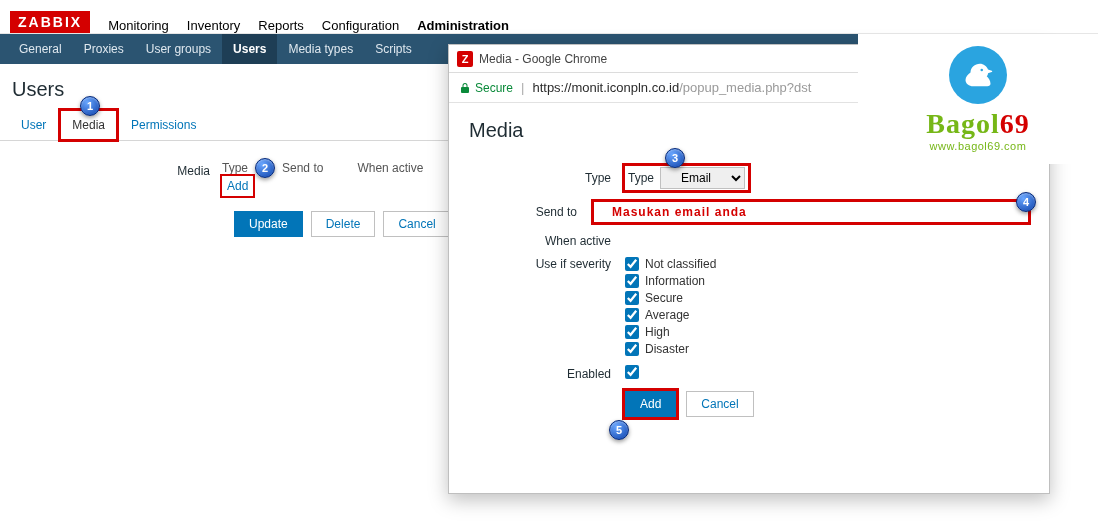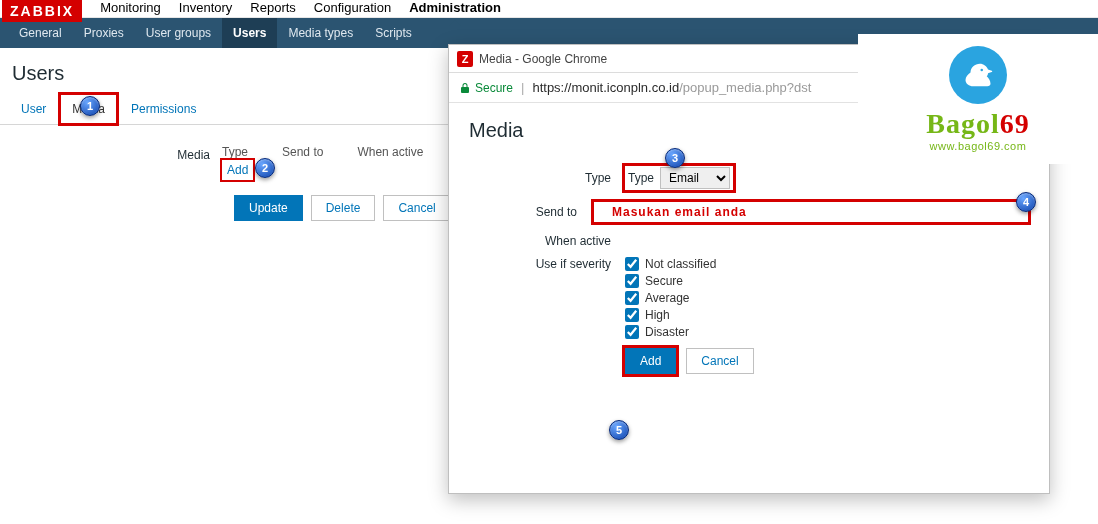--- a/index.html
+++ b/index.html
@@ -1,19 +1,19 @@
 <!DOCTYPE html>
 <html><head>
 <meta charset="utf-8">
 <style>
   * { box-sizing: border-box; margin: 0; padding: 0; }
   body { font-family: Arial, Helvetica, sans-serif; font-size: 12px; color: #1f2c33; background: #fff; width: 1098px; height: 524px; overflow: hidden; position: relative; }
 
   
-  .topnav { height: 18px; background: #fff; border-bottom: 1px solid #e6e6e6; display: flex; align-items: flex-start; padding: 0 2px; gap: 18px; }
+  .topnav { height: 34px; background: #fff; border-bottom: 1px solid #e6e6e6; display: flex; align-items: flex-end; padding: 0 10px; gap: 18px; }
   .logo { background: #d40000; color: #fff; font-weight: bold; letter-spacing: 2px; padding: 3px 8px; font-size: 14px; }
   .navlink { font-size: 13px; color: #000000; cursor: pointer; }
   .navlink.active { color: #000; font-weight: bold; position: relative; }
   .navlink.active::after { content: ''; position: absolute; left: 50%; transform: translateX(-50%); bottom: -11px; border: 6px solid transparent; border-bottom-color: #2b5471; }
 
   
   .subnav { height: 30px; background: #2b5471; display: flex; align-items: stretch; padding: 0 8px; gap: 0; color: #fff; font-size: 12px; }
   .sublink { padding: 0 11px; display: flex; align-items: center; cursor: pointer; color: #dfe8ef; }
   .sublink.active { background: #1e3e55; color: #fff; font-weight: bold; }
 
@@ -45,21 +45,21 @@
   .popup-addr { height: 30px; border-bottom: 1px solid #e2e2e2; display: flex; align-items: center; padding: 0 10px; gap: 8px; font-size: 13px; color: #6b6b6b; }
   .secure { color: #0a8a3a; display: flex; align-items: center; gap: 4px; font-size: 12px; }
   .url-host { color: #2b2b2b; }
   .url-path { color: #9a9a9a; }
   .popup-body { padding: 10px 18px 0 18px; }
   .popup-h { font-size: 20px; color: #1f2c33; margin: 6px 0 24px 2px; }
 
   .pf-row { display: flex; align-items: center; margin-bottom: 9px; }
   .pf-label { width: 158px; text-align: right; padding-right: 14px; color: #1f2c33; font-size: 12px; }
   .pf-ctrl { flex: 1; }
-  select.ctrl { border: 1px solid #c0c0c0; height: 22px; font-size: 12px; padding: 0 4px; min-width: 70px; }
+  select.ctrl { border: 1px solid #c0c0c0; height: 22px; font-size: 12px; padding: 0 16px; min-width: 70px; }
   input.ctrl { border: 1px solid #c0c0c0; height: 22px; font-size: 12px; padding: 0 6px; width: 400px; }
   .sev-list { display: flex; flex-direction: column; gap: 3px; }
   .sev-item { display: flex; align-items: center; gap: 6px; font-size: 12px; color: #333; }
   .chk { width: 14px; height: 14px; accent-color: #0275b8; }
 
   .hl-type { outline: 3px solid #d40000; padding: 1px 3px; display: inline-flex; gap: 6px; align-items: center; }
   .hl-sendto { border: 3px solid #d40000; display: flex; align-items: center; height: 26px; padding: 0 6px; flex: 1; min-width: 440px; position: relative; }
   .sendto-text { color: #d40000; font-weight: bold; letter-spacing: 1px; margin-left: 12px; }
   .hl-addbtn { outline: 3px solid #d40000; }
 
@@ -170,38 +170,48 @@
     <div class="pf-row" style="align-items:flex-start">
       <div class="pf-label">Use if severity</div>
       <div class="pf-ctrl">
         <div class="sev-list">
           <label class="sev-item">
               <input type="checkbox" class="chk" checked="" style="">
               <span>Not classified</span>
             </label>
           <label class="sev-item">
               <input type="checkbox" class="chk" checked="" style="">
+              <span>Information</span>
+            </label>
+          <label class="sev-item">
+              <input type="checkbox" class="chk" checked="" style="">
               <span>Secure</span>
             </label>
           <label class="sev-item">
               <input type="checkbox" class="chk" checked="" style="">
               <span>Average</span>
             </label>
           <label class="sev-item">
               <input type="checkbox" class="chk" checked="" style="">
               <span>High</span>
             </label>
           <label class="sev-item">
               <input type="checkbox" class="chk" checked="" style="">
               <span>Disaster</span>
             </label>
         </div>
       </div>
     </div>
 
+    <div class="pf-row">
+      <div class="pf-label">Enabled</div>
+      <div class="pf-ctrl">
+        <input type="checkbox" class="chk" checked="" style="">
+      </div>
+    </div>
 
     <div class="pf-row" style="margin-top:6px">
       <div class="pf-label"></div>
       <div class="pf-ctrl" style="display:flex;gap:10px;align-items:center">
         <button class="btn primary hl-addbtn">Add</button>
         <button class="btn">Cancel</button>
       </div>
     </div>
 
   </div>

